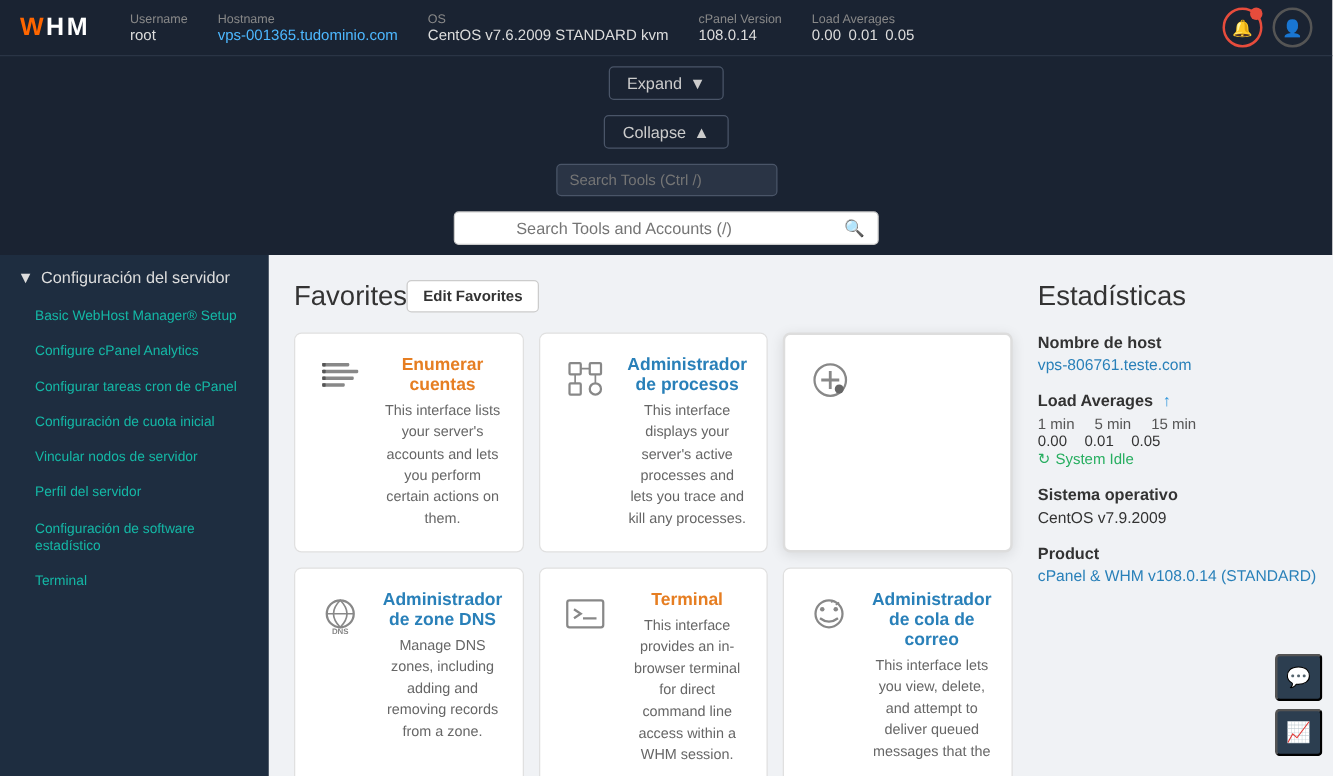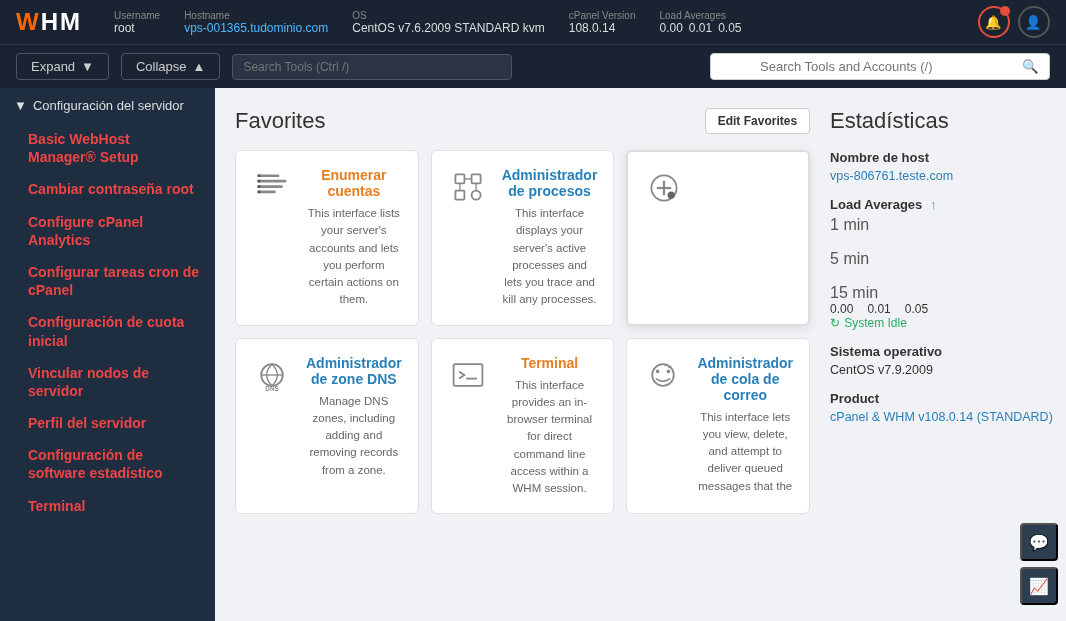--- a/index.html
+++ b/index.html
@@ -12,21 +12,21 @@
       display: flex;
       align-items: center;
       padding: 0 16px;
       height: 44px;
       flex-shrink: 0;
       gap: 24px;
     }
     .top-bar-logo {
       color: white;
       font-weight: bold;
-      font-size: 24px;
+      font-size: 20px;
       letter-spacing: 2px;
       margin-right: 8px;
     }
     .top-bar-logo span { color: #ff6600; }
     .top-bar-info { display: flex; gap: 24px; flex: 1; }
     .top-bar-item { display: flex; flex-direction: column; }
     .top-bar-item .label { font-size: 10px; color: #888; }
     .top-bar-item .value { font-size: 12px; color: #ddd; }
     .top-bar-item .value a { color: #4db8ff; text-decoration: none; }
     .load-avg-values { display: flex; gap: 6px; font-size: 12px; color: #ddd; }
@@ -44,20 +44,21 @@
 
     
     .sec-bar {
       background: #1a2332;
       display: flex;
       align-items: center;
       padding: 8px 16px;
       gap: 12px;
       border-top: 1px solid #2a3445;
       flex-shrink: 0;
+      flex-direction: column;
     }
     .sec-bar-btn {
       background: transparent;
       border: 1px solid #4a5568;
       color: #ccc;
       padding: 5px 14px;
       border-radius: 4px;
       cursor: pointer;
       display: flex; align-items: center; gap: 6px;
       font-size: 13px;
@@ -123,43 +124,42 @@
       align-items: center;
       padding: 10px 14px;
       cursor: pointer;
       gap: 6px;
       color: #ddd;
       font-size: 13px;
     }
     .sidebar-item {
       padding: 7px 14px 7px 28px;
       cursor: pointer;
-      color: #ef4444;
-      font-size: 14px;
+      color: #14b8a6;
+      font-size: 11px;
       line-height: 1.3;
-      font-weight: bold;
     }
 
     
     .main-content {
       flex: 1;
       overflow-y: auto;
       background: #f0f2f5;
       padding: 20px;
       display: flex;
       gap: 20px;
     }
     .main-content::-webkit-scrollbar { width: 6px; }
     .main-content::-webkit-scrollbar-thumb { background: #ccc; }
 
     .favorites-section { flex: 1; }
     .favorites-header {
       display: flex;
       align-items: center;
-      justify-content: space-between;
+      justify-content: flex-start;
       margin-bottom: 16px;
     }
     .favorites-title { font-size: 22px; font-weight: normal; color: #333; }
     .edit-favorites-btn {
       background: white;
       border: 1px solid #ccc;
       border-radius: 4px;
       padding: 5px 12px;
       cursor: pointer;
       font-size: 12px;
@@ -199,21 +199,21 @@
     .stats-panel {
       width: 230px;
       flex-shrink: 0;
     }
     .stats-title { font-size: 22px; font-weight: normal; color: #333; margin-bottom: 16px; }
     .stats-section { margin-bottom: 14px; }
     .stats-label { font-size: 13px; font-weight: bold; color: #333; margin-bottom: 4px; }
     .stats-value { font-size: 12.5px; color: #2980b9; }
     .stats-value.plain { color: #333; }
 
-    .load-row { display: flex; gap: 16px; font-size: 16px; color: #555; margin-top: 2px; flex-direction: column; }
+    .load-row { display: flex; gap: 16px; font-size: 12px; color: #555; margin-top: 2px; }
     .load-row-vals { display: flex; gap: 14px; font-size: 12px; color: #333; }
 
     .system-idle { color: #27ae60; font-size: 12px; display: flex; align-items: center; gap: 4px; cursor: pointer; }
     .system-idle .refresh-icon { color: #27ae60; }
 
     
     .fixed-icons {
       position: fixed;
       right: 8px;
       bottom: 16px;
@@ -294,21 +294,20 @@
 </div>
 
 <div class="layout">
 
   <div class="sidebar">
     <div class="sidebar-section-header">
       <span>▼</span>
       <span>Configuración del servidor</span>
     </div>
     <div class="sidebar-item">Basic WebHost Manager® Setup</div>
-    <div class="sidebar-item">Cambiar contraseña root</div>
     <div class="sidebar-item">Configure cPanel Analytics</div>
     <div class="sidebar-item">Configurar tareas cron de cPanel</div>
     <div class="sidebar-item">Configuración de cuota inicial</div>
     <div class="sidebar-item">Vincular nodos de servidor</div>
     <div class="sidebar-item">Perfil del servidor</div>
     <div class="sidebar-item">Configuración de software estadístico</div>
     <div class="sidebar-item">Terminal</div>
   </div>
 
   <div class="main-content">

